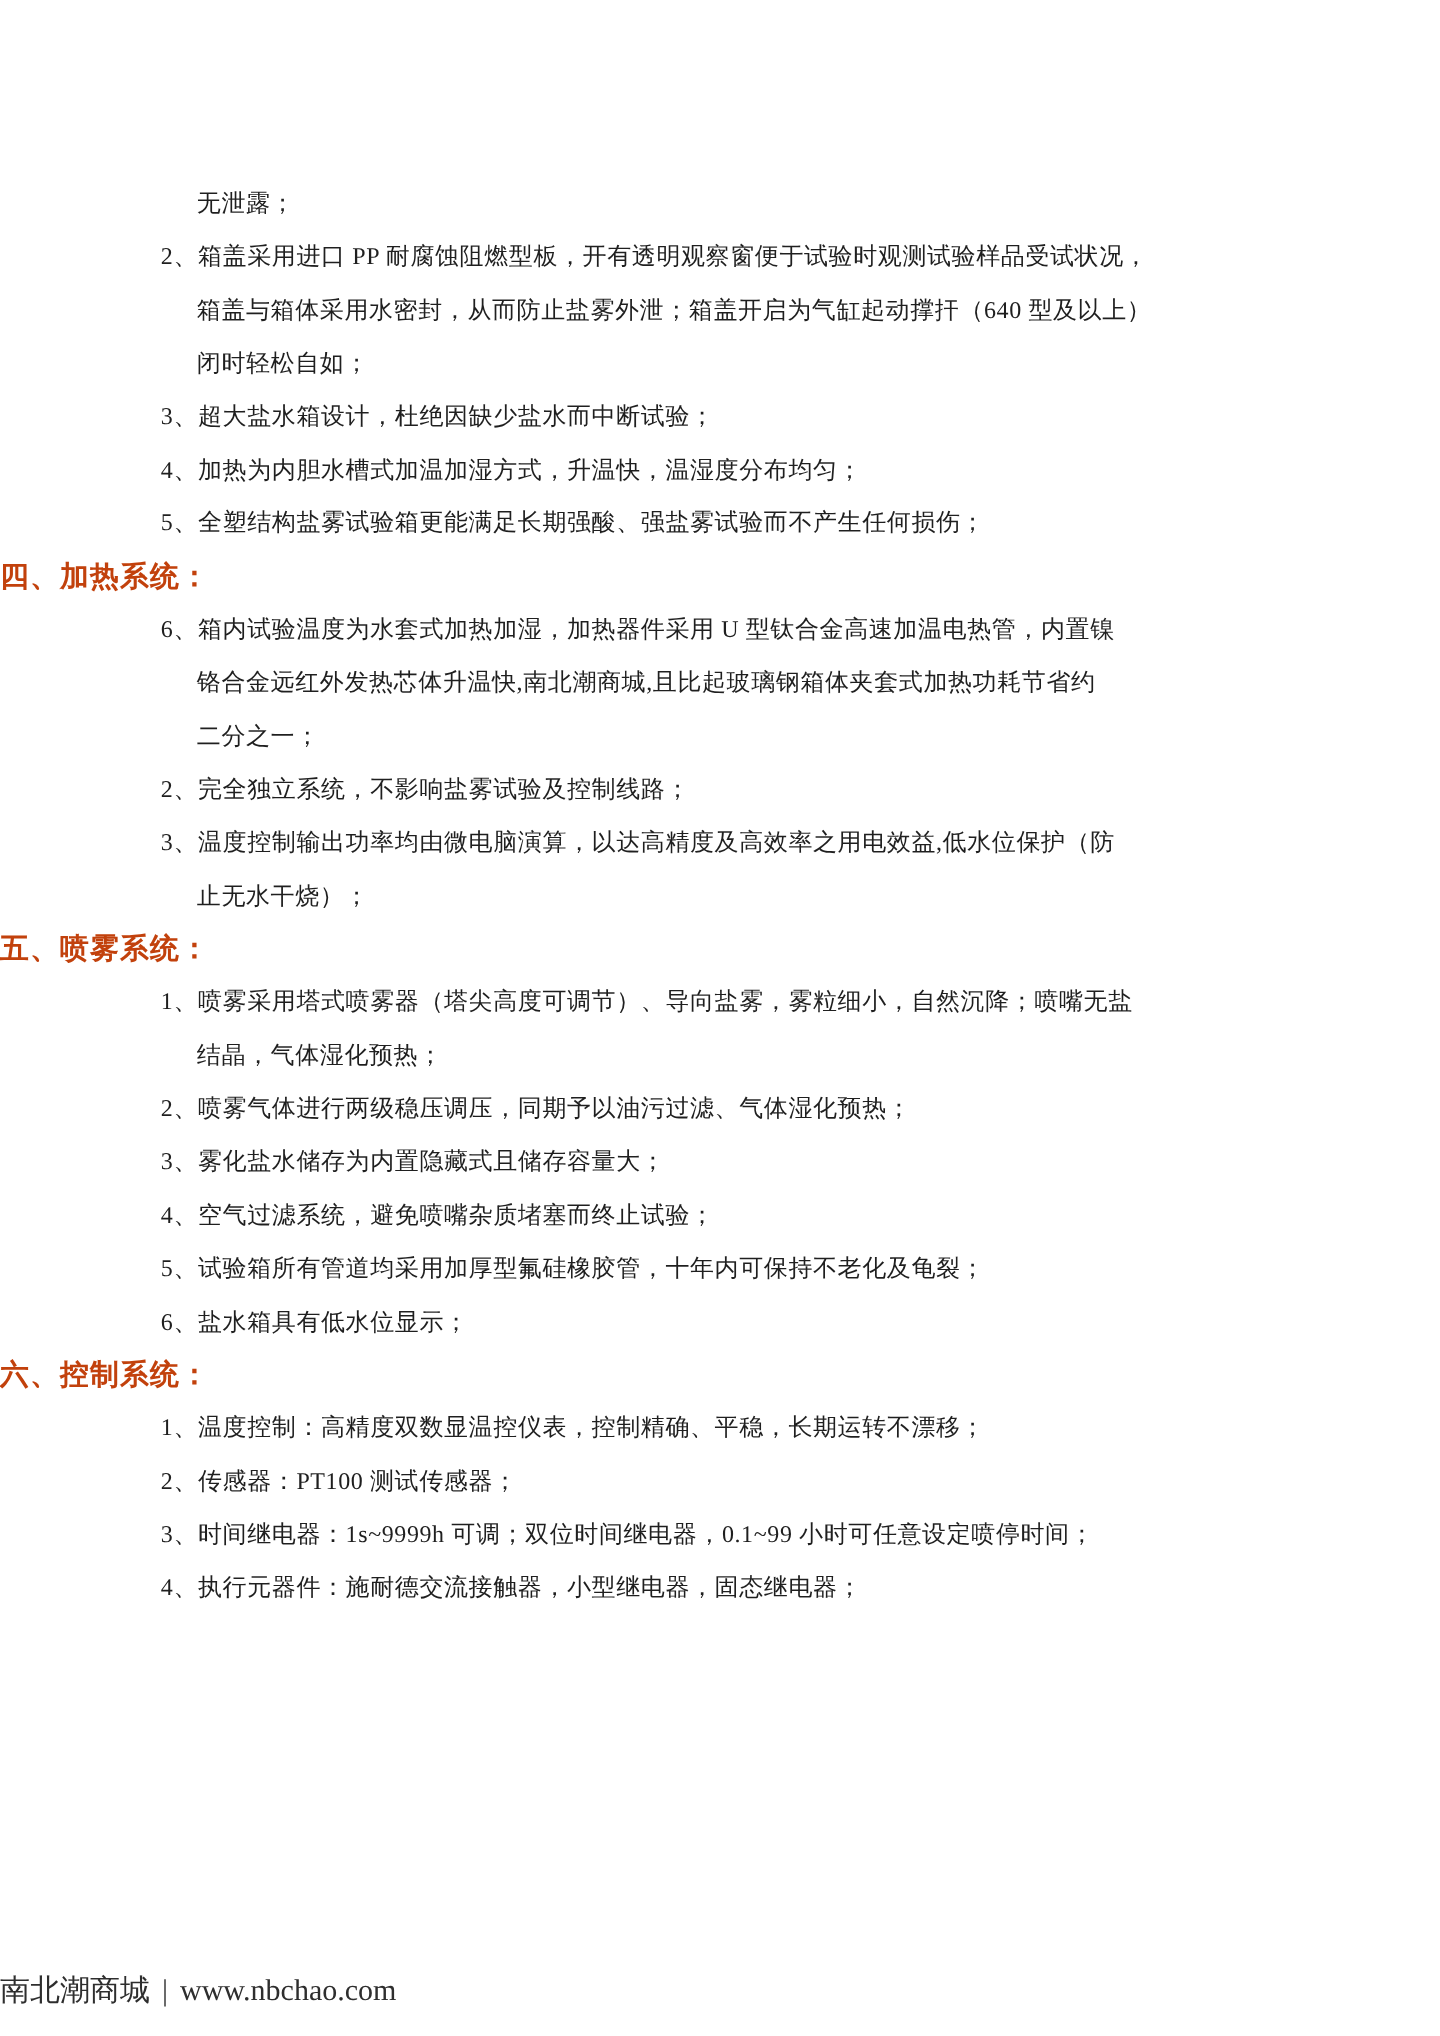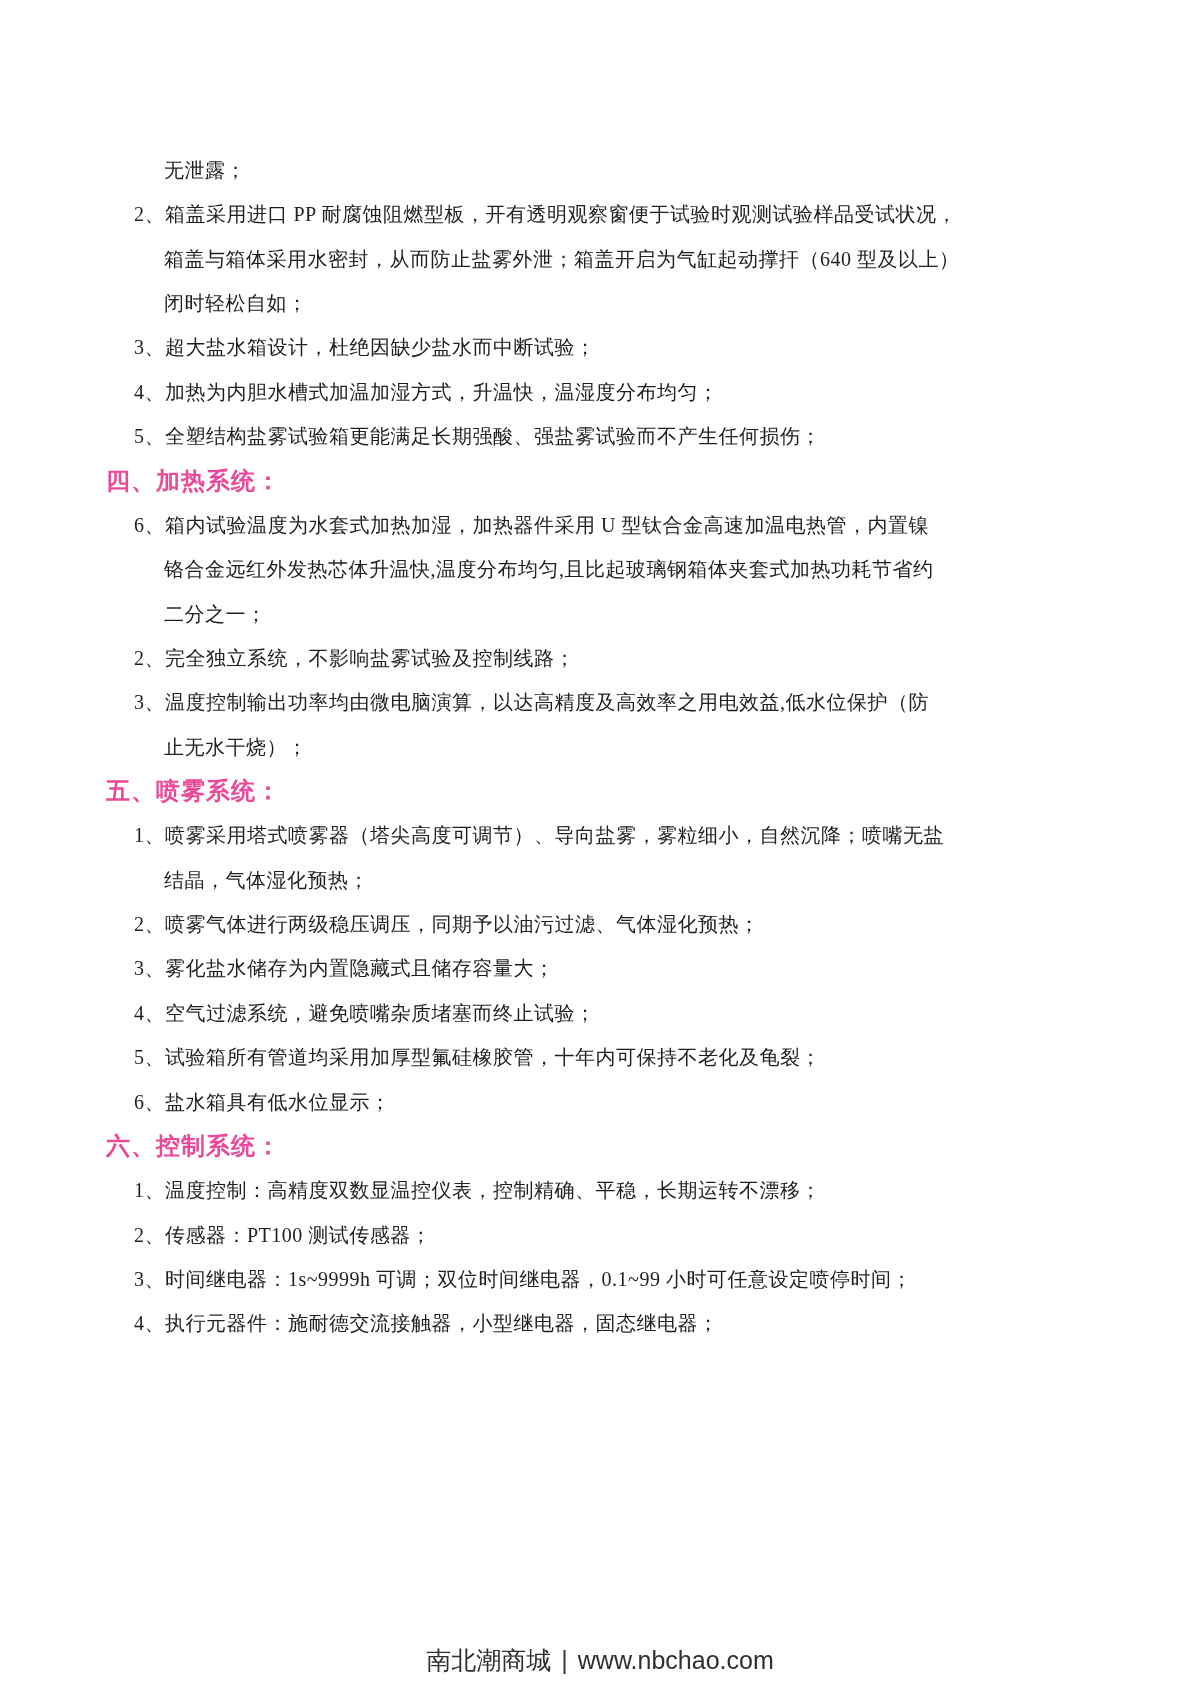--- a/index.html
+++ b/index.html
@@ -25,34 +25,33 @@
     height: 44.37px;
     line-height: 44.37px;
     font-size: 20px;
     color: #1f1f1f;
     white-space: nowrap;
     letter-spacing: 0.5px;
   }
   .line.item { padding-left: 118px; margin-left: 16px; }
   .line.cont { padding-left: 164px; }
   .line.header {
-    padding-left: 106px;
     font-family: "Liberation Sans", "DejaVu Sans", sans-serif;
     font-weight: 700;
     font-size: 24px;
-    color: #ec4899;
+    color: #c2410c;
     letter-spacing: 1px;
   }
   .footer {
     position: absolute;
     left: 0;
     right: 0;
     top: 1638px;
-    text-align: center;
-    font-family: Liberation Sans, sans-serif;
+    text-align: left;
+    font-family: Liberation Serif, serif;
     font-size: 25px;
     line-height: 44px;
     color: #2e2e2e;
   }
   .footer .sep {
     margin: 0 10px;
     font-weight: 300;
     color: #3a3a3a;
   }
 </style>
@@ -64,21 +63,21 @@
   <main class="content">
       <div class="line cont">无泄露；</div>
       <div class="line item">2、箱盖采用进口 PP 耐腐蚀阻燃型板，开有透明观察窗便于试验时观测试验样品受试状况，</div>
       <div class="line cont">箱盖与箱体采用水密封，从而防止盐雾外泄；箱盖开启为气缸起动撑扞（640 型及以上）</div>
       <div class="line cont">闭时轻松自如；</div>
       <div class="line item">3、超大盐水箱设计，杜绝因缺少盐水而中断试验；</div>
       <div class="line item">4、加热为内胆水槽式加温加湿方式，升温快，温湿度分布均匀；</div>
       <div class="line item">5、全塑结构盐雾试验箱更能满足长期强酸、强盐雾试验而不产生任何损伤；</div>
       <div class="line header">四、加热系统：</div>
       <div class="line item">6、箱内试验温度为水套式加热加湿，加热器件采用 U 型钛合金高速加温电热管，内置镍</div>
-      <div class="line cont">铬合金远红外发热芯体升温快,温度分布均匀,且比起玻璃钢箱体夹套式加热功耗节省约</div>
+      <div class="line cont">铬合金远红外发热芯体升温快,南北潮商城,且比起玻璃钢箱体夹套式加热功耗节省约</div>
       <div class="line cont">二分之一；</div>
       <div class="line item">2、完全独立系统，不影响盐雾试验及控制线路；</div>
       <div class="line item">3、温度控制输出功率均由微电脑演算，以达高精度及高效率之用电效益,低水位保护（防</div>
       <div class="line cont">止无水干烧）；</div>
       <div class="line header">五、喷雾系统：</div>
       <div class="line item">1、喷雾采用塔式喷雾器（塔尖高度可调节）、导向盐雾，雾粒细小，自然沉降；喷嘴无盐</div>
       <div class="line cont">结晶，气体湿化预热；</div>
       <div class="line item">2、喷雾气体进行两级稳压调压，同期予以油污过滤、气体湿化预热；</div>
       <div class="line item">3、雾化盐水储存为内置隐藏式且储存容量大；</div>
       <div class="line item">4、空气过滤系统，避免喷嘴杂质堵塞而终止试验；</div>

